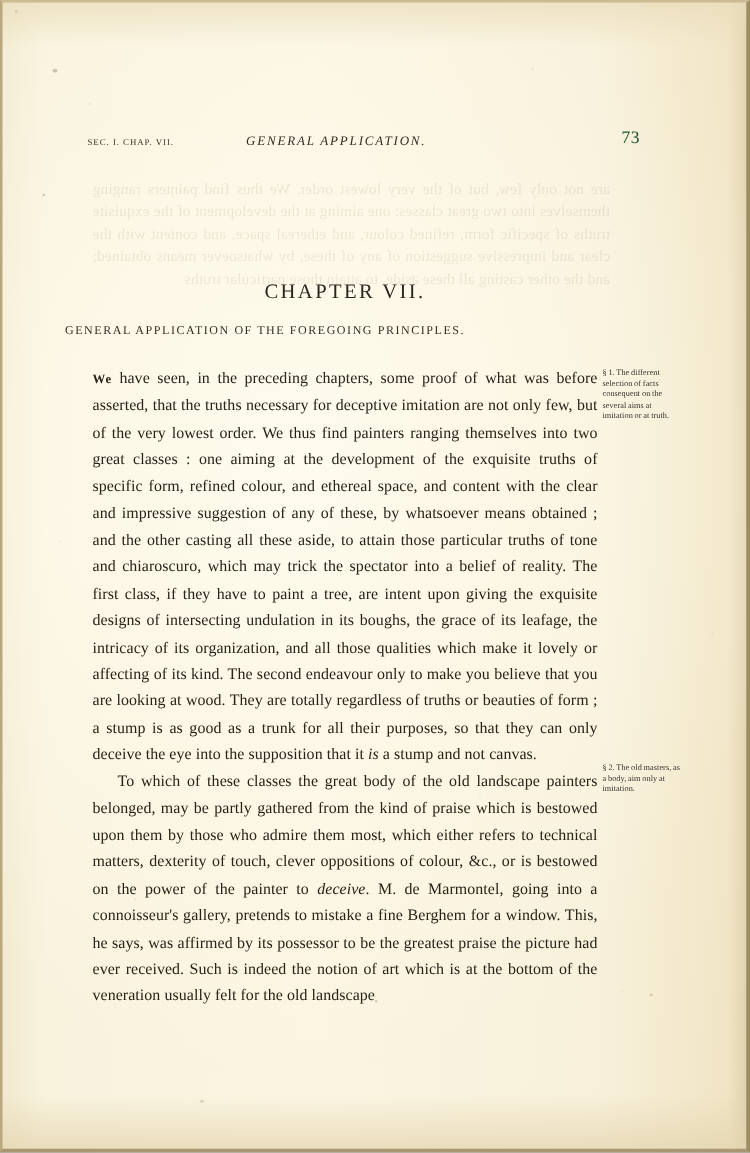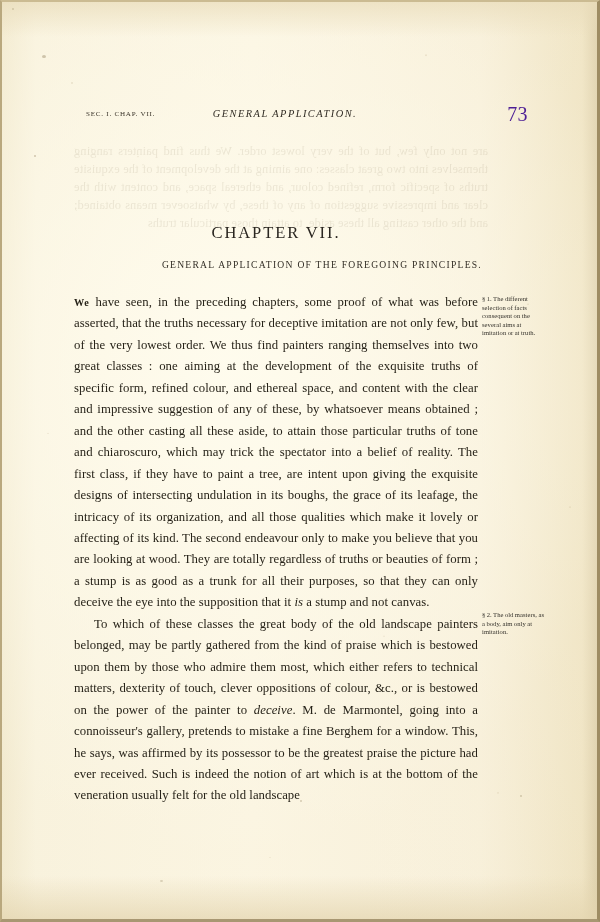--- a/index.html
+++ b/index.html
@@ -90,21 +90,20 @@
     user-select: none;
   }
 
   
   .running-head {
     position: absolute;
     left: 70px;
     top: 108px;
     width: 460px;
     height: 16px;
-    margin-left: 16px;
   }
   .rh-left {
     position: absolute;
     left: 0;
     top: 2px;
     font-size: 7.1px;
     letter-spacing: .75px;
     text-transform: uppercase;
     color: #3b352b;
     white-space: nowrap;
@@ -119,42 +118,42 @@
     letter-spacing: 1.45px;
     text-transform: uppercase;
     color: #322d25;
     padding-right: 62px;
     font-style: italic;
   }
   .rh-folio {
     position: absolute;
     right: 18px;
     top: -5px;
-    font-size: 20px;
-    color: #4c1d95;
+    font-size: 14px;
+    color: #14532d;
     letter-spacing: .4px;
   }
 
   
   .chapter-title {
     position: absolute;
     left: 70px;
     top: 223px;
     width: 412px;
     text-align: center;
     font-size: 16.5px;
     letter-spacing: 1.9px;
     color: #2a2620;
   }
   .chapter-subtitle {
     position: absolute;
-    left: 70px;
+    left: 52px;
     top: 259px;
     width: 412px;
-    text-align: right;
+    text-align: left;
     font-size: 9.6px;
     letter-spacing: 1.25px;
     text-transform: uppercase;
     color: #332e26;
   }
 
   
   .body-col {
     position: absolute;
     left: 74px;

